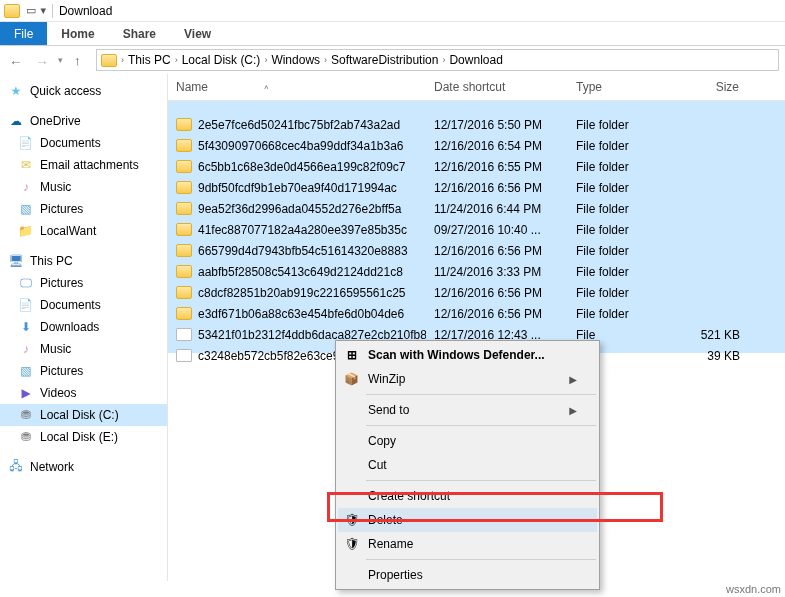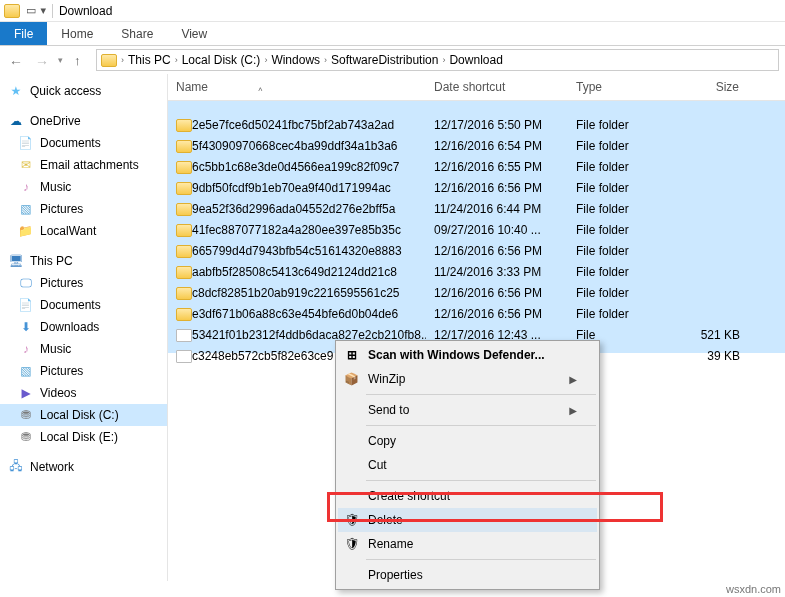--- a/index.html
+++ b/index.html
@@ -10,21 +10,21 @@
 .titlebar .sys-icons { display: flex; align-items: center; padding-left: 4px; gap: 2px; }
 .titlebar .folder-glyph { width: 16px; height: 14px; background: linear-gradient(#ffe9a6,#f7ca4d); border: 1px solid #e0b030; border-radius: 2px; display:inline-block; }
 .titlebar .qat { display:flex; align-items:center; margin-left:4px; gap:4px; }
 .titlebar .qat span { color:#555; font-size:11px; }
 .titlebar .divider { width:1px; height:14px; background:#ccc; margin:0 6px; }
 .titlebar .title { color:#000; }
 
 
 .ribbon { height: 24px; display:flex; align-items:stretch; border-bottom:1px solid #d0d0d0; }
 .ribbon .file-tab { background:#1979ca; color:#fff; padding:4px 14px; display:flex; align-items:center; }
-.ribbon .tab { padding:4px 14px; color:#444; display:flex; align-items:center; }
+.ribbon .tab { padding:4px 14px; color:#444; display:flex; align-items:center;font-weight:bold; }
 
 
 .navbar { height: 28px; display:flex; align-items:center; padding:2px 6px; gap:6px; }
 .navbar .nav-arrow { width:20px; color:#777; font-size:14px; text-align:center; }
 .navbar .nav-arrow.disabled { color:#bbb; }
 .navbar .dd { width:10px; color:#888; font-size:9px; }
 .navbar .up { width:16px; color:#555; font-size:13px; }
 .addr-box { flex:1; border:1px solid #ccc; height:22px; display:flex; align-items:center; padding:0 4px; gap:2px; }
 .addr-box .crumb { display:flex; align-items:center; gap:4px; color:#000; }
 .addr-box .sep { color:#666; font-size:9px; padding:0 2px; }
@@ -49,21 +49,21 @@
 .ic-doc { color:#8a6e4e; }
 .ic-dl { color:#4693d6; }
 .ic-vid { color:#6a5acd; }
 .ic-disk { color:#7a7a7a; }
 .ic-net { color:#4693d6; }
 
 
 .files { flex:1; position:relative; }
 .files-header { display:flex; border-bottom:1px solid #e5e5e5; color:#555; }
 .files-header > div { padding:6px 8px; border-right:1px solid transparent; }
-.col-name { flex:0 0 258px; display:flex; align-items:flex-end; gap:0; }
+.col-name { flex:0 0 258px; display:flex; align-items:center; gap:6px; }
 .col-date { flex:0 0 142px; }
 .col-type { flex:0 0 100px; }
 .col-size { flex:0 0 80px; text-align:right; }
 .row { display:flex; align-items:center; height:21px; }
 .row.selected { background:#cce8ff; }
 .row .col-name { padding-left:8px; }
 .row .fi { width:16px; height:13px; background:linear-gradient(#ffe9a6,#f7ca4d); border:1px solid #e0b030; border-radius:2px; flex-shrink:0; }
 .row .fi.file { background:#fff; border:1px solid #bbb; border-radius:1px; position:relative; }
 .row .cell { padding:0 8px; overflow:hidden; text-overflow:ellipsis; white-space:nowrap;margin-top:26px; }
 

